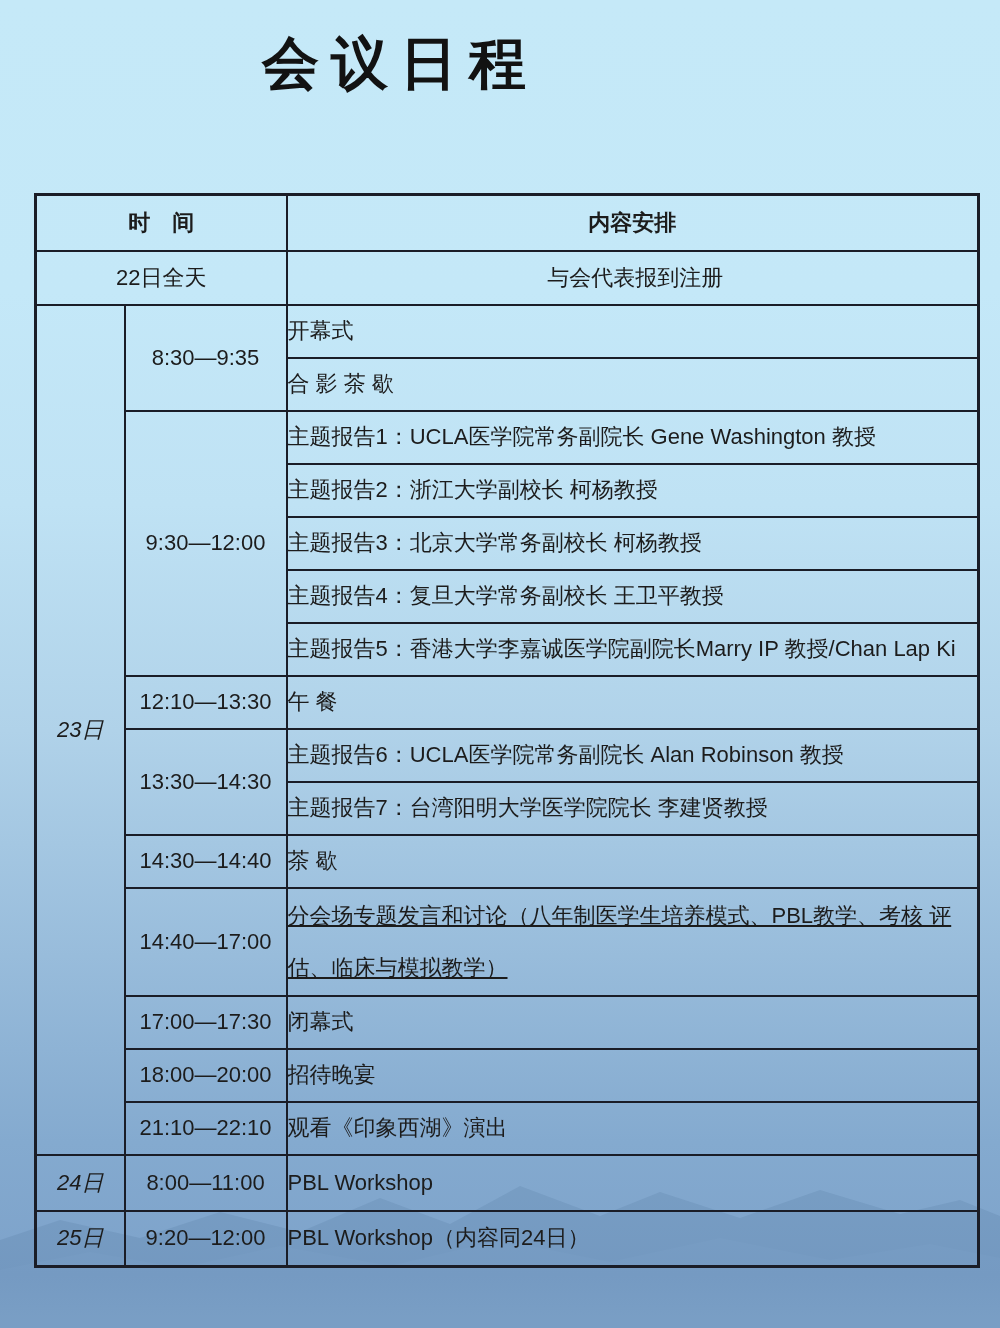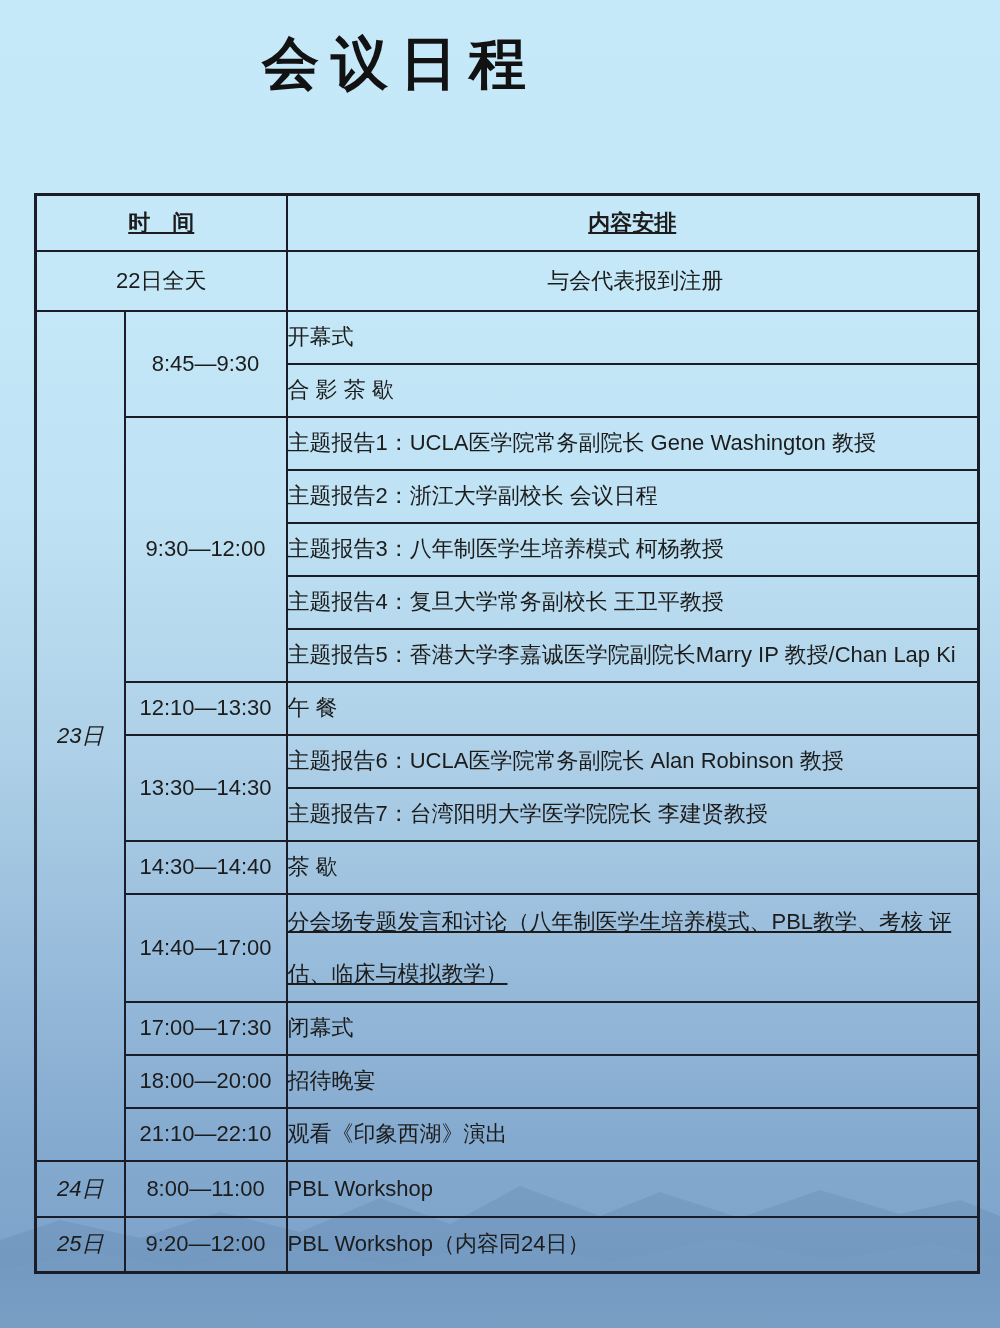--- a/index.html
+++ b/index.html
@@ -59,21 +59,21 @@
     background: transparent;
   }
   table.schedule td {
     border: 2px solid #1a1d27;
     font-size: 22px;
     color: #1c1c1c;
     vertical-align: middle;
     background: transparent;
     overflow: hidden;
   }
-  table.schedule tr.outline-top td { border-top-width: 3px; text-decoration: underline; }
+  table.schedule tr.outline-top td { border-top-width: 3px; }
   table.schedule td.first-col { border-left-width: 3px; }
   table.schedule td.last-col { border-right-width: 3px; }
   table.schedule tr.last-row td { border-bottom-width: 3px; }
 
   td.c-head {
     font-weight: bold;
     font-size: 24px;
     text-align: center;
   }
   td.c-day {
@@ -96,21 +96,21 @@
     white-space: normal;
     line-height: 2.35;
     text-decoration: underline;
   }
   td.c-content.centered {
     text-align: center;
     padding-left: 12px;
   }
 
   tr.h56 { height: 56px; }
-  tr.h54 { height: 60px; }
+  tr.h54 { height: 54px; }
   tr.h53 { height: 53px; }
   tr.h108 { height: 108px; }
 </style>
 </head>
 <body>
 
 <svg class="mountains" viewBox="0 0 1000 208" preserveAspectRatio="none" aria-hidden="true">
   <path fill="#3d6288" d="M0,120 L60,100 L140,118 L220,92 L300,112 L380,78 L450,104 L520,66 L600,96 L660,72 L740,98 L820,70 L900,94 L960,80 L1000,96 L1000,208 L0,208 Z"></path>
   <path fill="#4a6f96" d="M0,150 L90,132 L180,148 L280,126 L390,146 L500,120 L610,142 L720,118 L830,140 L930,124 L1000,138 L1000,208 L0,208 Z"></path>
 </svg>
@@ -130,35 +130,35 @@
       <td class="c-head last-col">内容安排</td>
     </tr>
 
     <tr class="h54">
       <td colspan="2" class="c-time first-col">22日全天</td>
       <td class="c-content centered last-col">与会代表报到注册</td>
     </tr>
 
     <tr class="h53">
       <td rowspan="15" class="c-day first-col">23日</td>
-      <td rowspan="2" class="c-time">8:45—9:30</td>
+      <td rowspan="2" class="c-time">8:30—9:35</td>
       <td class="c-content last-col">开幕式</td>
     </tr>
     <tr class="h53">
       <td class="c-content last-col">合 影 茶 歇</td>
     </tr>
     <tr class="h53">
       <td rowspan="5" class="c-time">9:30—12:00</td>
       <td class="c-content last-col">主题报告1：UCLA医学院常务副院长 Gene Washington 教授</td>
     </tr>
     <tr class="h53">
-      <td class="c-content last-col">主题报告2：浙江大学副校长 会议日程</td>
-    </tr>
-    <tr class="h53">
-      <td class="c-content last-col">主题报告3：八年制医学生培养模式 柯杨教授</td>
+      <td class="c-content last-col">主题报告2：浙江大学副校长 柯杨教授</td>
+    </tr>
+    <tr class="h53">
+      <td class="c-content last-col">主题报告3：北京大学常务副校长 柯杨教授</td>
     </tr>
     <tr class="h53">
       <td class="c-content last-col">主题报告4：复旦大学常务副校长 王卫平教授</td>
     </tr>
     <tr class="h53">
       <td class="c-content last-col">主题报告5：香港大学李嘉诚医学院副院长Marry IP 教授/Chan Lap Ki</td>
     </tr>
     <tr class="h53">
       <td class="c-time">12:10—13:30</td>
       <td class="c-content last-col">午 餐</td>

